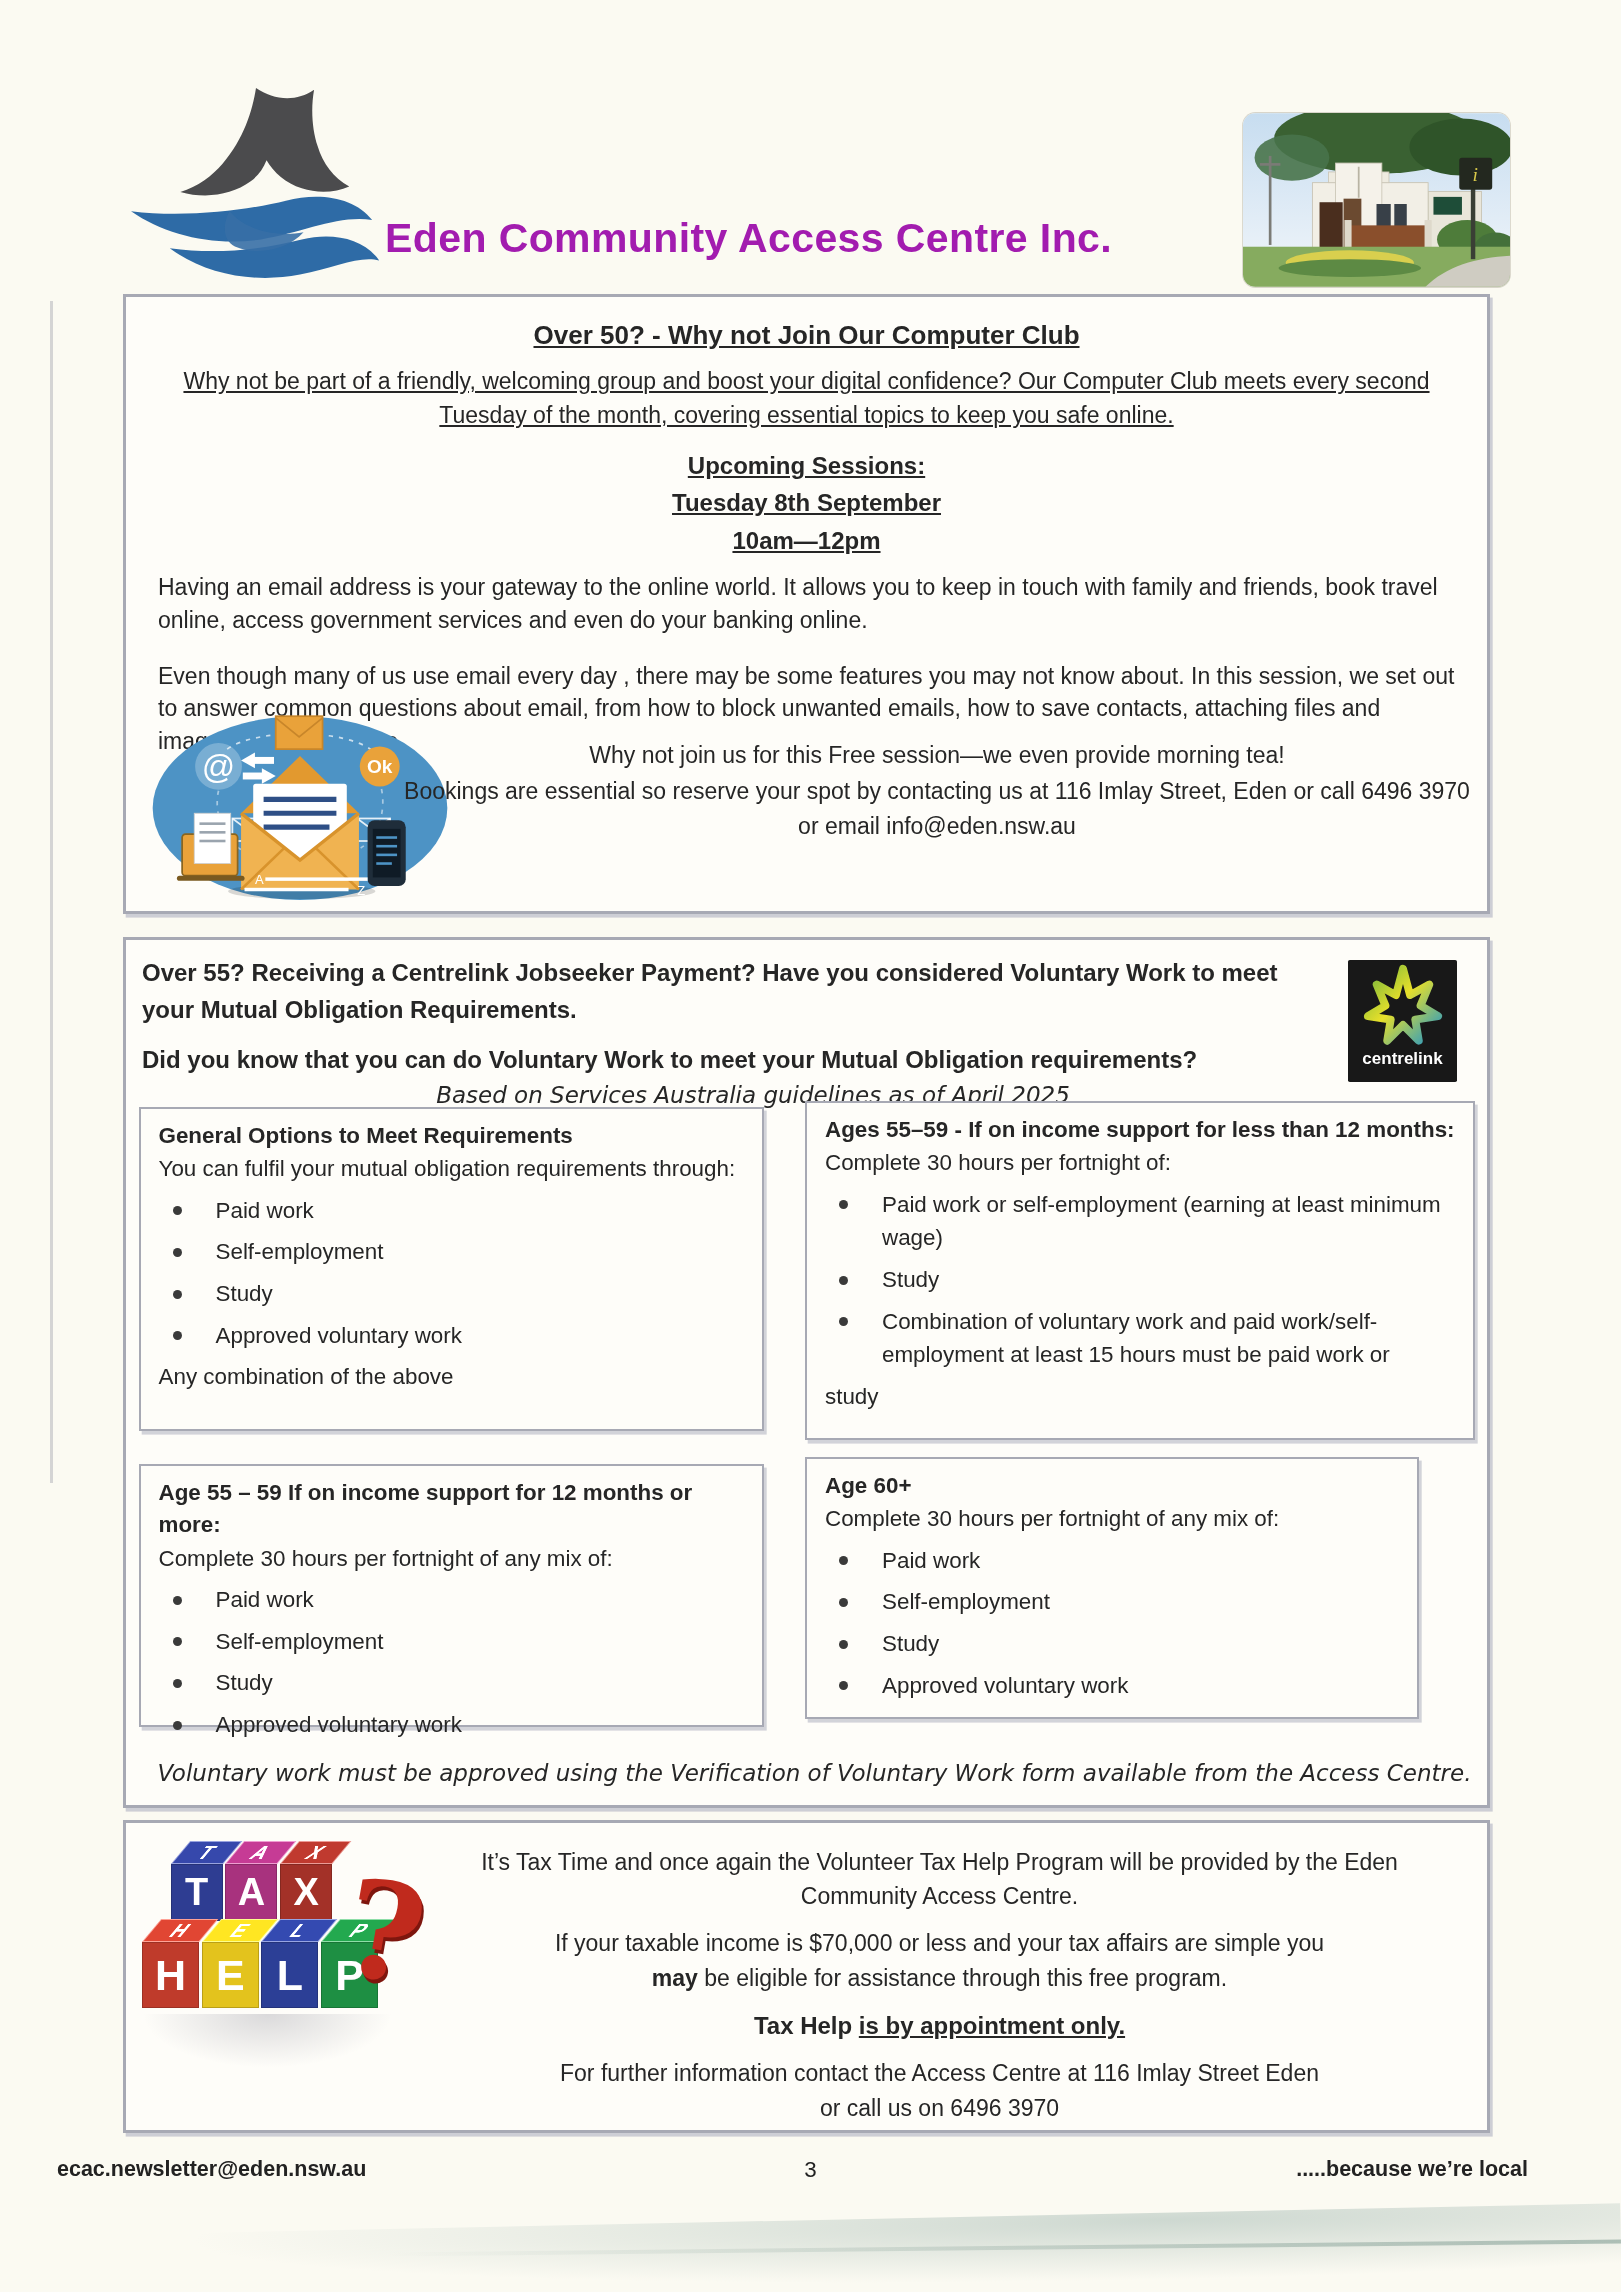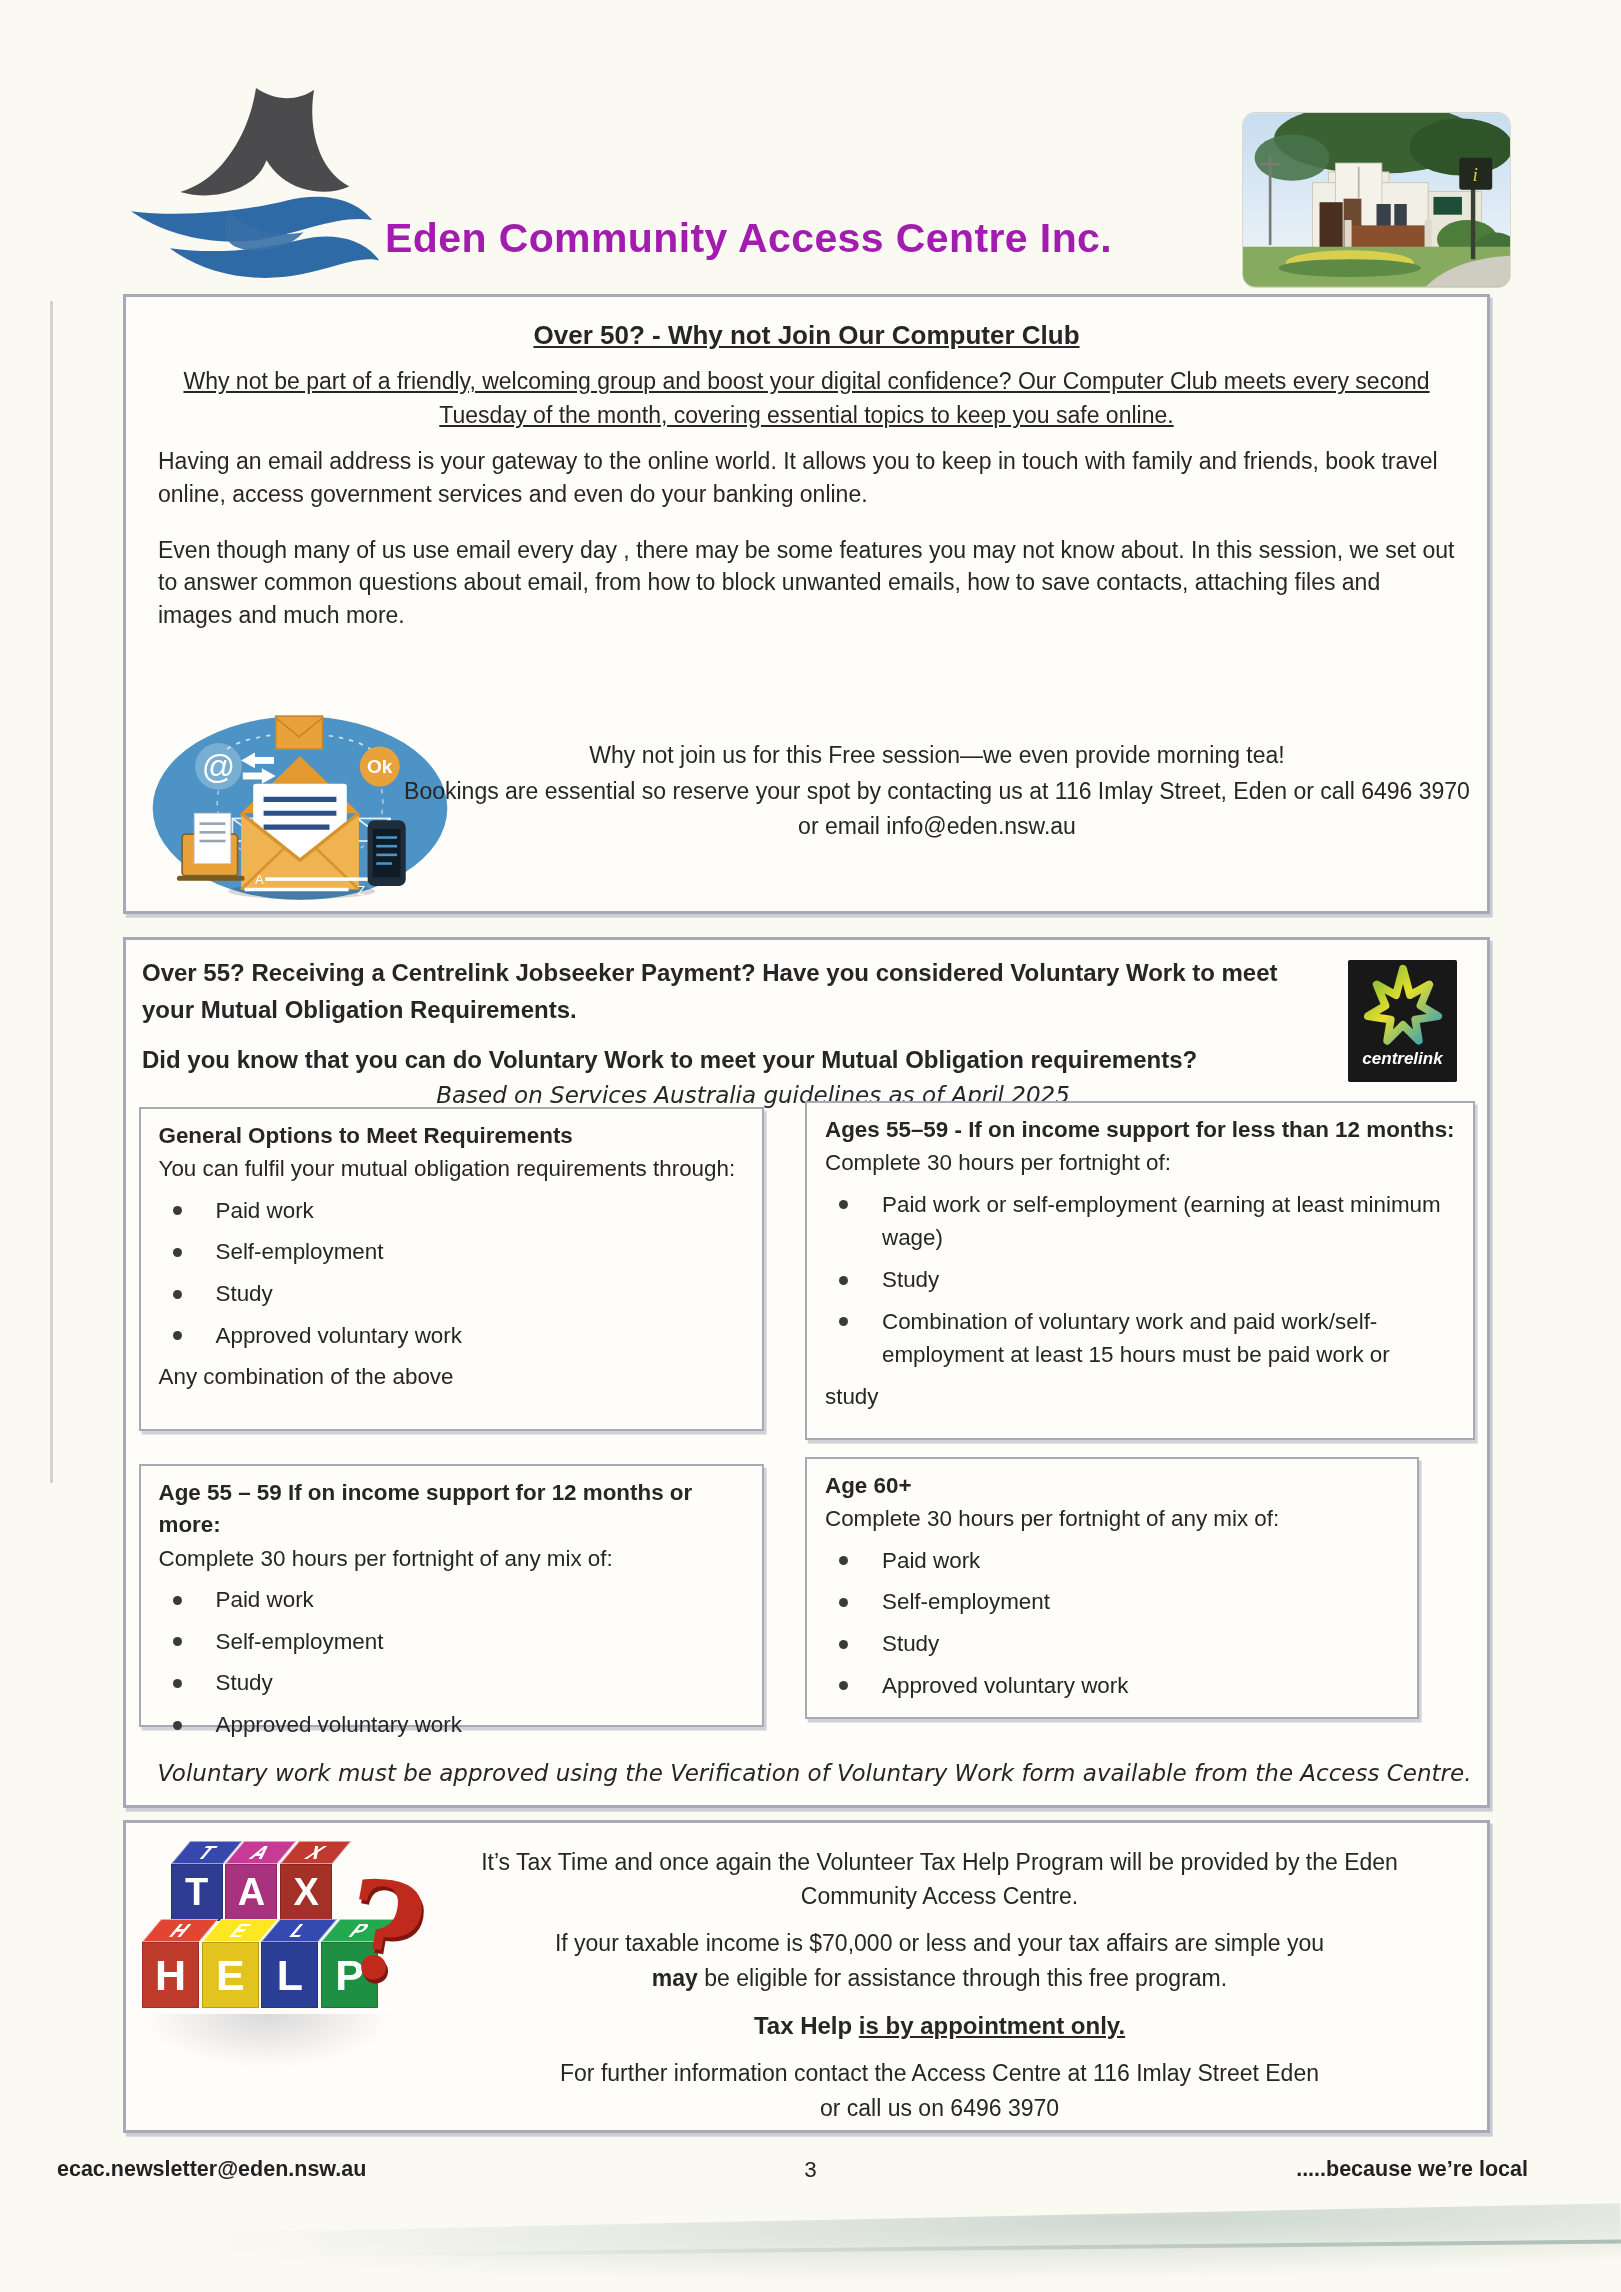--- a/index.html
+++ b/index.html
@@ -32,21 +32,21 @@
   .box1 .intro{font-size:23px;line-height:1.5;max-width:1272px;margin:0 auto;}
   .sessions{margin-top:14.3px;line-height:1.55;font-size:24px;font-weight:bold;}
   .para{font-size:23px;line-height:1.42;margin-top:12.5px;}
   .invite-block{position:absolute;left:269px;top:441px;width:1084px;text-align:center;font-size:23px;line-height:1.55;}
   .illus-wrap{position:absolute;left:18px;top:414px;width:312px;height:195px;}
   
   .cl-head{position:absolute;left:16px;top:14.3px;width:1191px;font-size:24px;font-weight:bold;line-height:1.55;}
   .cl-head2{margin-top:12.5px;}
   .cl-sub{position:absolute;left:0;top:142px;width:1254px;text-align:center;font-style:italic;font-size:23px;font-family:"DejaVu Sans",sans-serif;}
   .cl-logo{position:absolute;left:1222px;top:19.7px;width:109px;height:122px;background:#181818;border-radius:1.8px;display:flex;flex-direction:column;align-items:center;justify-content:flex-start;}
-  .cl-logo-label{color:#fff;font-style:italic;font-weight:bold;font-size:17px;margin-top:-3.6px;}
+  .cl-logo-label{color:#fff;font-weight:bold;font-size:17px;margin-top:-3.6px;}
   .subbox{
     position:absolute;background:#fefdf9;border:2.7px solid #a7a9b4;
     box-shadow:2.7px 3.6px 0 #d2d3d9;box-sizing:border-box;
     padding:10.7px 18px;font-size:22.4px;line-height:1.5;
   }
   .sb-tl{left:12.5px;top:167px;width:625px;height:324px;}
   .sb-tr{left:679px;top:161px;width:670px;height:339px;}
   .sb-bl{left:12.5px;top:524px;width:625px;height:263px;}
   .sb-br{left:679px;top:517px;width:614px;height:262px;}
   .subbox h3{margin:0;font-size:22.4px;line-height:1.45;}
@@ -134,20 +134,25 @@
       <rect x="256" y="62" width="5" height="102" fill="#3a3f35"></rect>
       <rect x="243" y="50" width="37" height="36" rx="3" fill="#23281f"></rect>
       <text x="261" y="76" font-size="22" font-style="italic" fill="#d8c84a" text-anchor="middle" font-family="Liberation Serif, serif">i</text>
     </svg>
   </div>
 </div>
 
 <section class="panel box1">
   <div class="title center">Over 50? - Why not Join Our Computer Club</div>
   <div class="intro center">Why not be part of a friendly, welcoming group and boost your digital confidence? Our Computer Club meets every second Tuesday of the month, covering essential topics to keep you safe online.</div>
+  <div class="sessions center">
+    <div>Upcoming Sessions:</div>
+    <div>Tuesday 8th September</div>
+    <div>10am—12pm</div>
+  </div>
   <p class="para">Having an email address is your gateway to the online world. It allows you to keep in touch with family and friends, book travel online, access government services and even do your banking online.</p>
   <p class="para">Even though many of us use email every day , there may be some features you may not know about. In this session, we set out to answer common questions about email, from how to block unwanted  emails, how to save contacts, attaching files and images and much more.</p>
 
   <div class="illus-wrap">
     <svg viewBox="0 0 360 225" width="312" height="195">
       <ellipse cx="180" cy="112" rx="170" ry="106" fill="#4d93c5"></ellipse>
       <path d="M96,44 C128,20 232,20 264,46" fill="none" stroke="rgba(255,255,255,.7)" stroke-width="2" stroke-dasharray="5 7"></path>
       <path d="M86,92 C80,118 92,148 112,160" fill="none" stroke="rgba(255,255,255,.5)" stroke-width="2" stroke-dasharray="5 7"></path>
       <path d="M274,90 C280,118 268,148 250,158" fill="none" stroke="rgba(255,255,255,.5)" stroke-width="2" stroke-dasharray="5 7"></path>
       <rect x="152" y="6" width="54" height="38" fill="#e9a23a" stroke="#c8862a" stroke-width="2"></rect>

